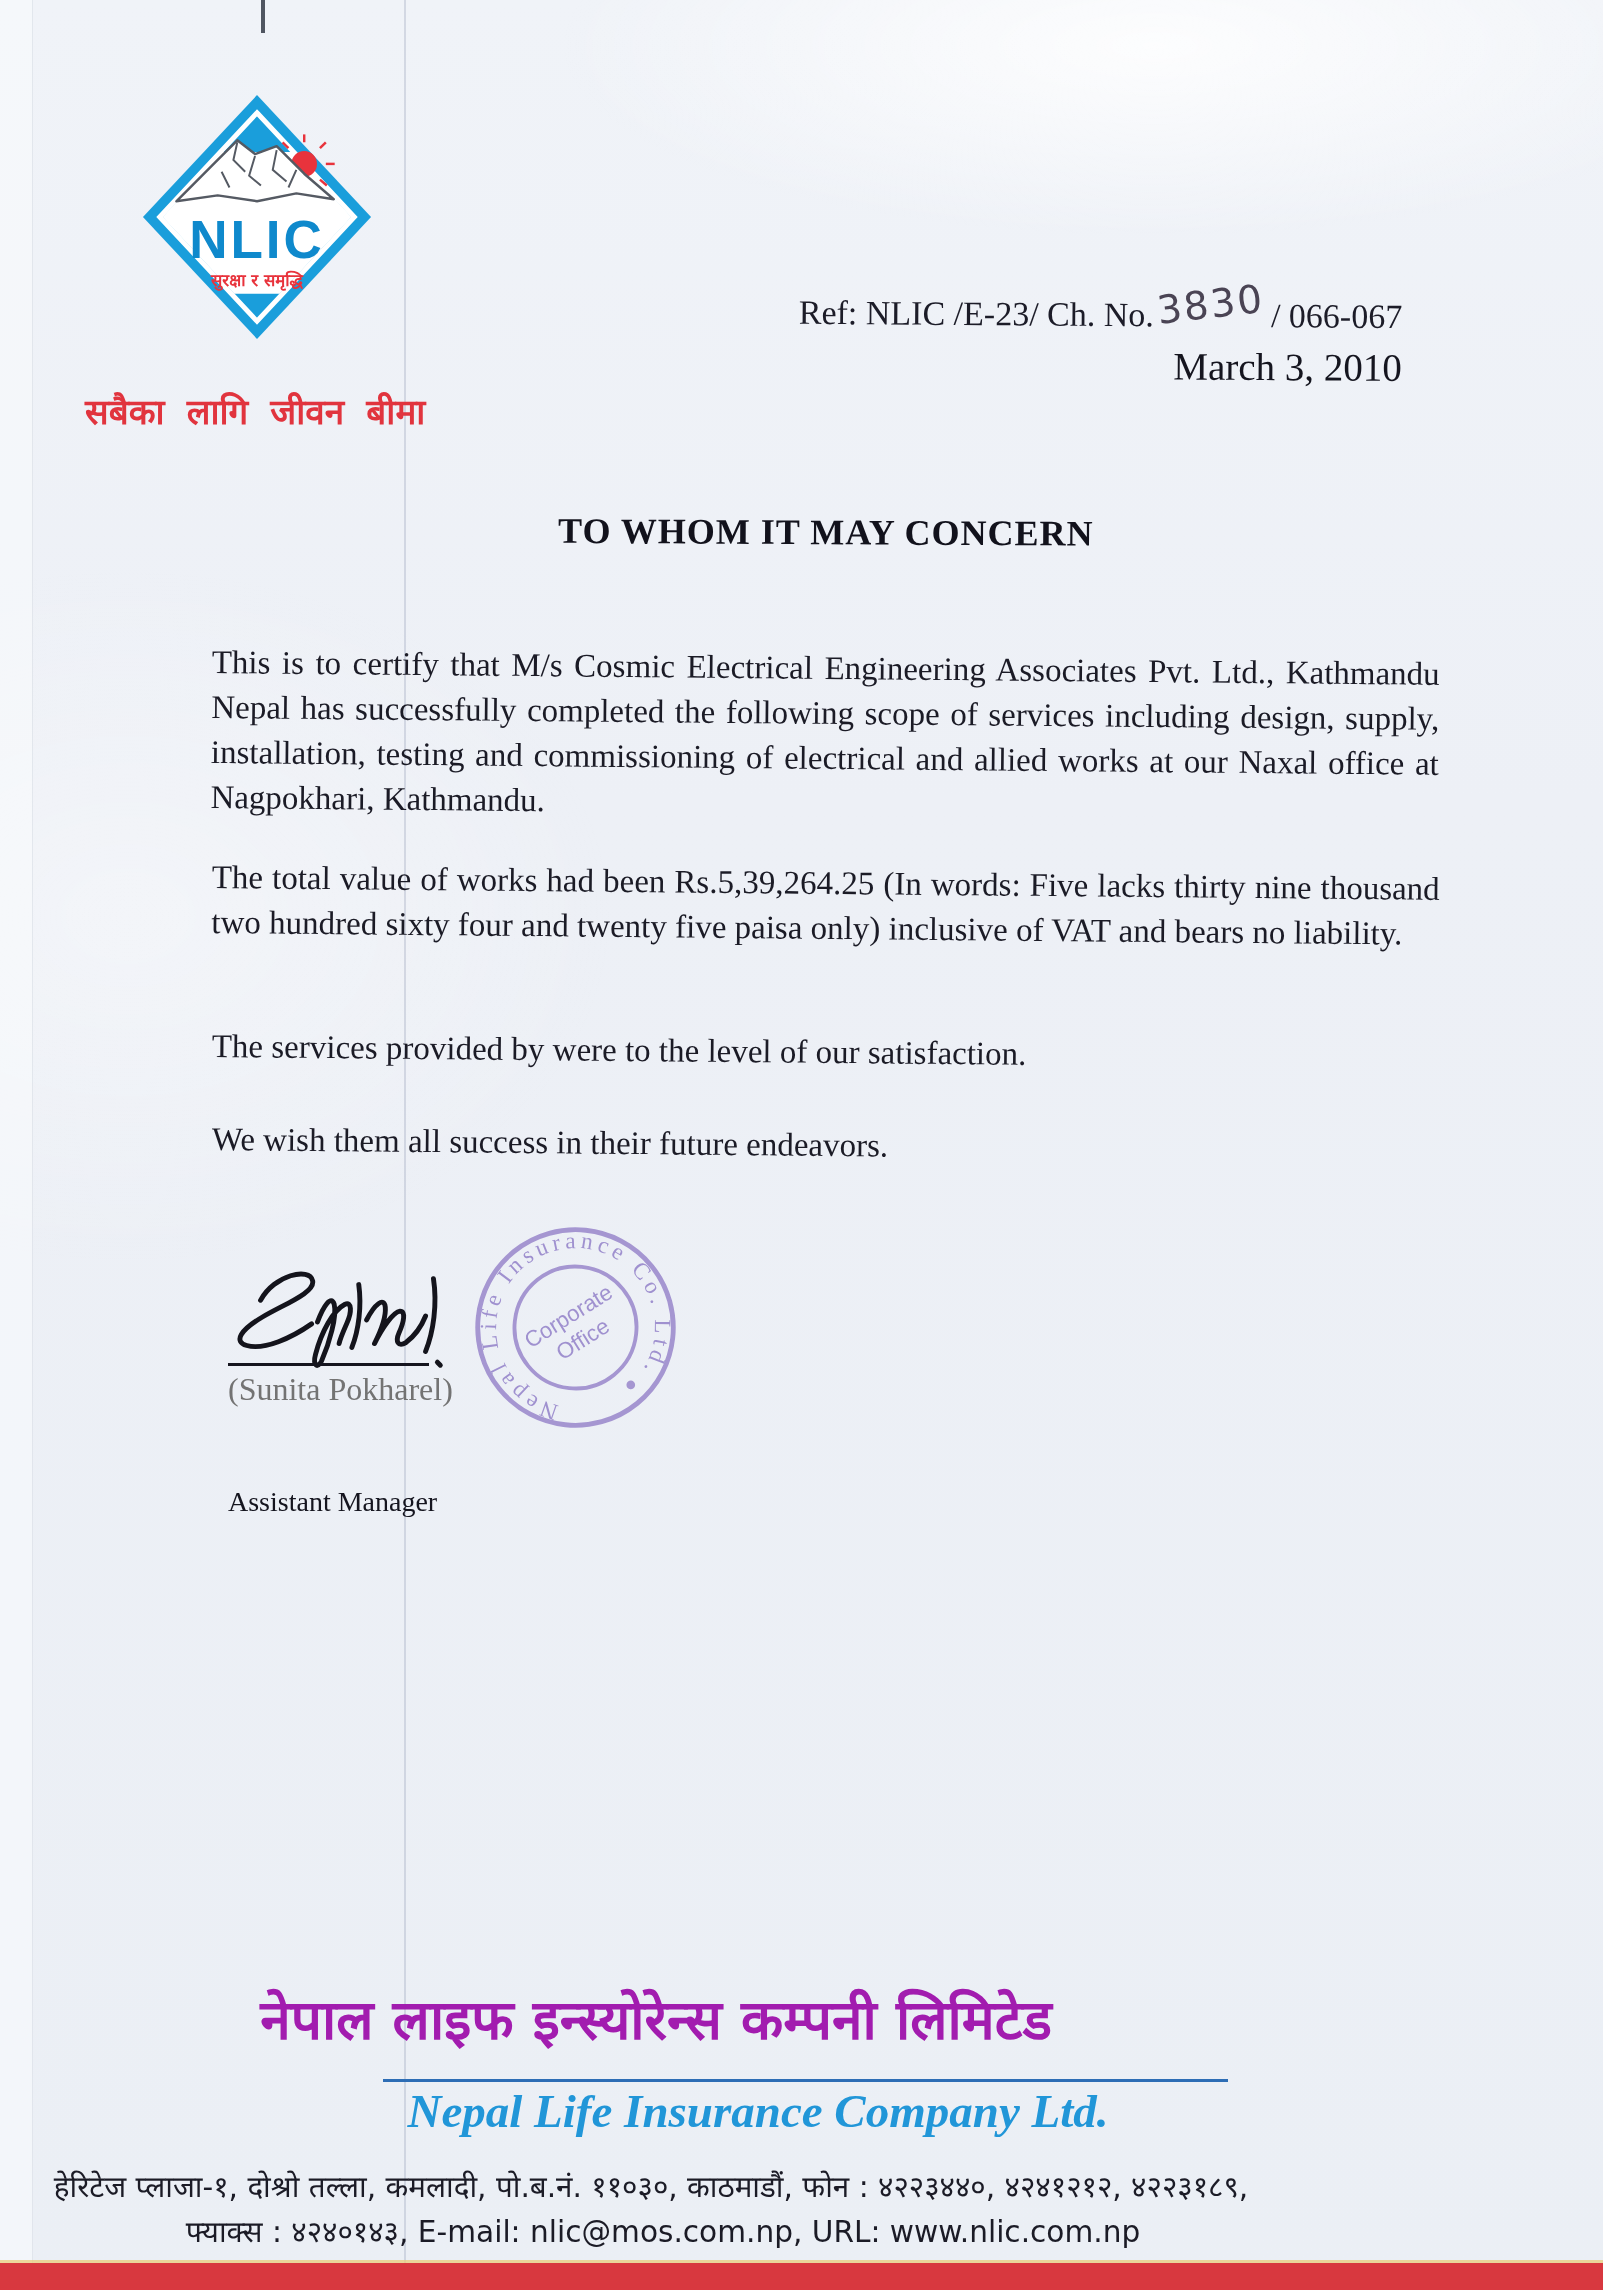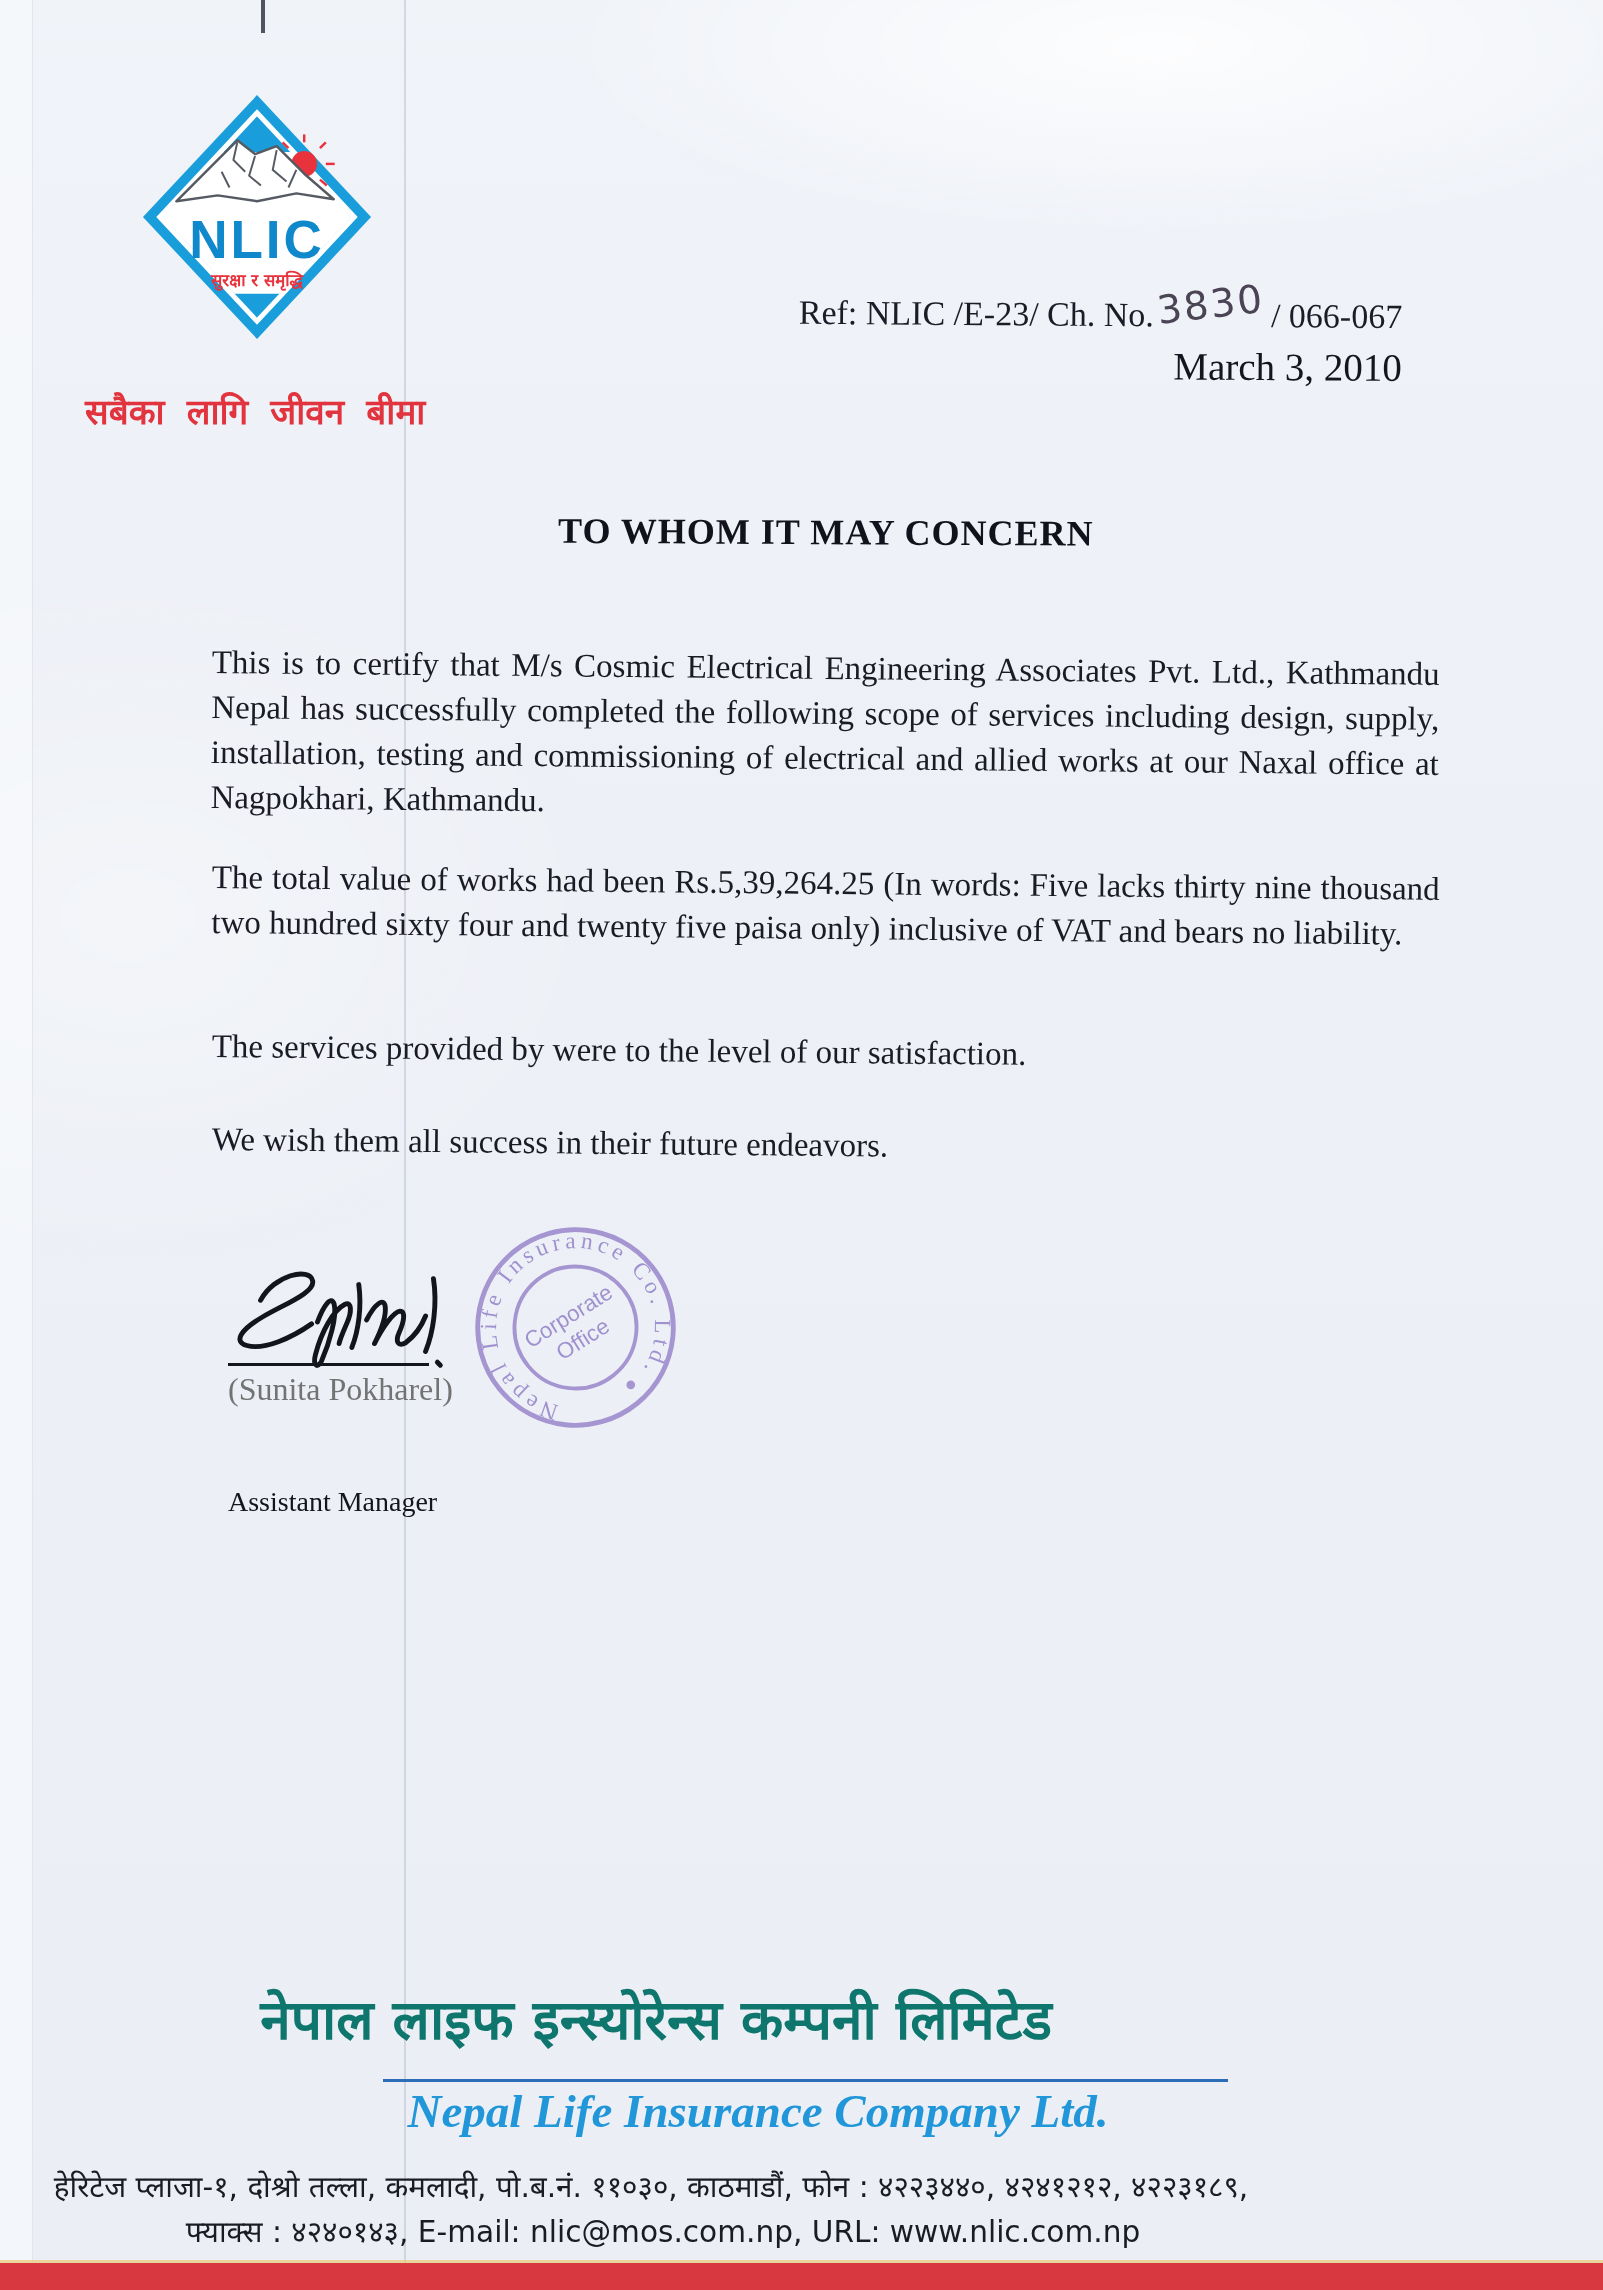--- a/index.html
+++ b/index.html
@@ -49,21 +49,21 @@
   .sig-svg{left:215px;top:1261px;width:261px;height:113px;}
   .sig-line{left:228px;top:1363px;width:201px;height:3px;background:#15151f;}
   .sig-name{left:228px;top:1371px;font-size:32px;color:#737373;}
   .sig-role{left:228px;top:1466px;font-size:28px;color:#15151f;margin-top:20px;}
   
   .stamp-svg{left:469px;top:1221px;width:213px;height:213px;transform:rotate(6deg);opacity:.8;}
   
   .footer-np{
     left:0;top:1990px;width:1312px;text-align:center;
     font-family:"DejaVu Sans","Liberation Sans",sans-serif;
-    font-size:55px;font-weight:bold;color:#0f766e;line-height:1.1;
+    font-size:55px;font-weight:bold;color:#a21caf;line-height:1.1;
   }
   .footer-underline{left:383px;top:2079px;width:845px;height:3px;background:#2d6db5;}
   .footer-en{
     left:0;top:2084px;width:1516px;text-align:center;
     font-family:"Liberation Serif","DejaVu Serif",serif;
     font-size:47px;font-weight:bold;font-style:italic;color:#2196d8;
   }
   .footer-addr1{
     left:0;top:2165px;width:1302px;text-align:center;
     font-family:"DejaVu Sans","Liberation Sans",sans-serif;

